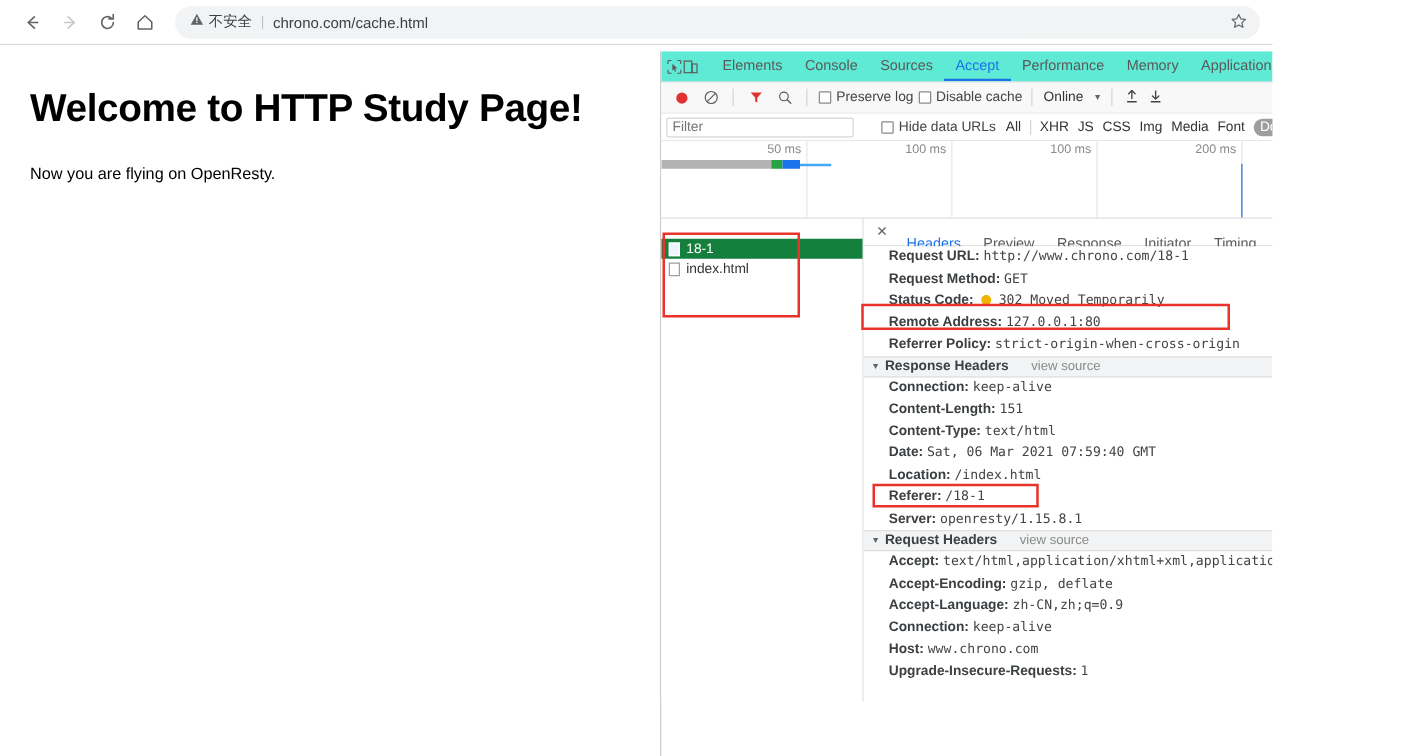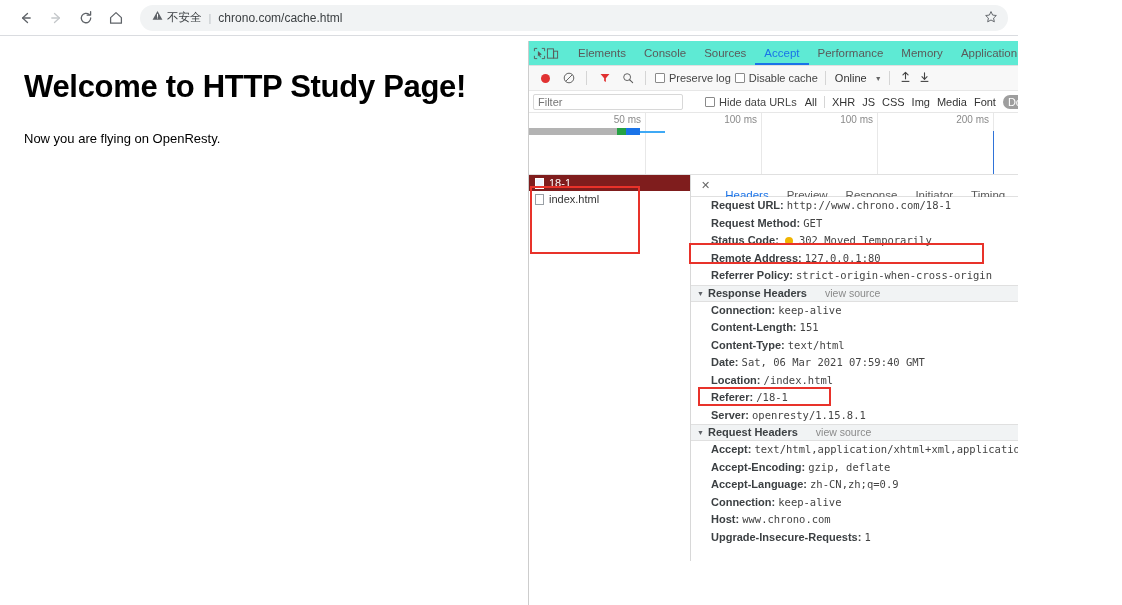--- a/index.html
+++ b/index.html
@@ -161,21 +161,21 @@
     display: flex; flex-direction: column;
   }
   .req-head {
     height: 19px; line-height: 19px; font-size: 11px; color: #333;
     padding-left: 6px; border-bottom: 1px solid #e0e0e0; background: #fff;
   }
   .req-row {
     height: 16px; display: flex; align-items: center; gap: 5px;
     padding-left: 6px; font-size: 11px; color: #333; cursor: pointer;
   }
-  .req-row.selected { background: #7f1d1d; color: #fff; }
+  .req-row.selected { background: #15803d; color: #fff; margin-top: 16px; }
   .doc-ico {
     width: 9px; height: 11px; border: 1px solid #9aa0a6; background: #fff;
     flex-shrink: 0; position: relative;
   }
   .req-row.selected .doc-ico { border-color: #fff; background: #eef3fd; }
 
   .detail {
     flex: 1; display: flex; flex-direction: column; background: #fff;
     min-width: 0;
   }

